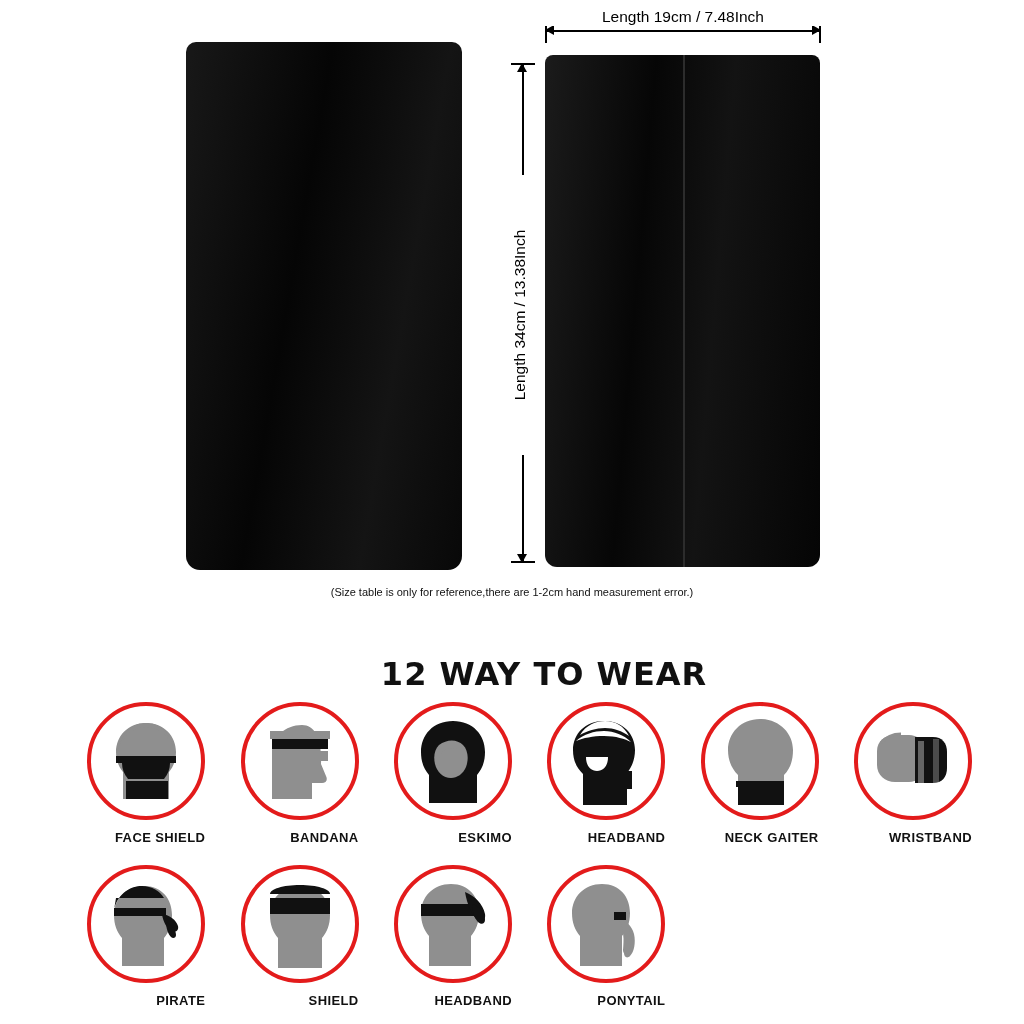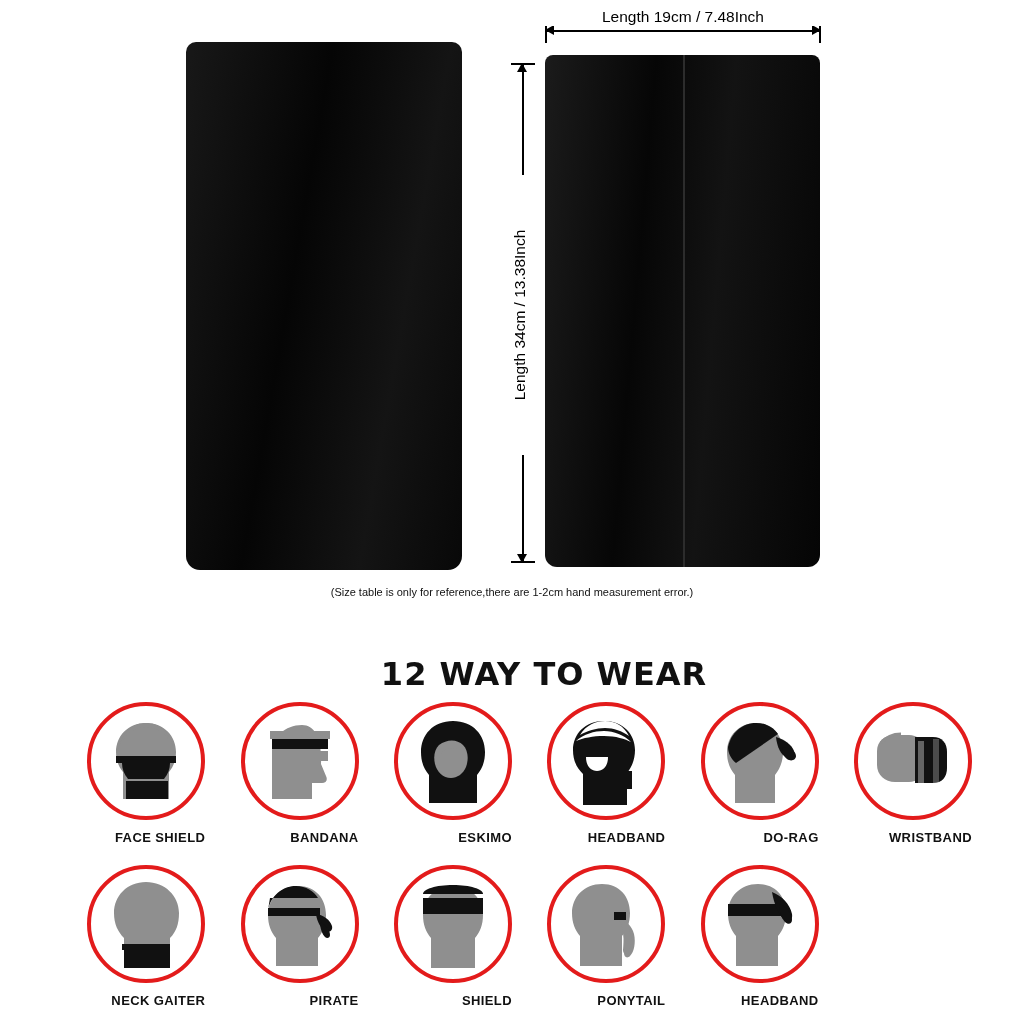--- a/index.html
+++ b/index.html
@@ -294,60 +294,49 @@
         <path d="M24 24c6-10 16-14 25-14 10 0 19 5 24 15-7-5-15-8-24-8s-18 3-25 7z" fill="#ffffff"></path>
         <path d="M20 30c8-7 18-10 28-10 10 0 20 4 27 11-6-3-15-6-27-6-11 0-21 2-28 5z" fill="#ffffff"></path>
         <path d="M30 46h22c0 8-4 14-11 14s-11-6-11-14z" fill="#ffffff"></path>
         <path d="M46 60h30v18H46z" fill="#111111"></path>
       </svg>
     </div>
     <div class="way-label">HEADBAND</div>
   </div>
 
 
-  <div class="way-cell">
-    <div class="way-circle">
-      <svg width="100" height="100" viewBox="0 0 100 100">
-        <path d="M46 12c-17 0-29 13-29 29 0 10 3 17 8 23v28h40V64c5-6 8-14 8-23 0-16-10-29-27-29z" fill="#8f8f8f"></path>
-        <path d="M18 36c3-14 14-24 28-24 9 0 17 4 22 11L26 52c-5-4-8-10-8-16z" fill="#111111"></path>
-        <path d="M66 26c8 2 16 8 18 14 1 5-3 8-8 6-5-2-9-10-10-20z" fill="#111111"></path>
-        <path d="M72 36c8 0 14 4 14 9 0 4-5 6-9 3-3-2-5-7-5-12z" fill="#111111"></path>
-      </svg>
-    </div>
-    <div class="way-label">DO-RAG</div>
+
+  <div class="way-cell">
+    <div class="way-circle">
+      <svg width="100" height="100" viewBox="0 0 100 100">
+        <path d="M50 8c-19 0-32 14-32 31 0 11 4 19 10 25v30h46V64c6-6 9-14 9-25C83 22 69 8 50 8z" fill="#8f8f8f"></path>
+        <path d="M28 74h46v20H28z" fill="#111111"></path>
+        <path d="M26 70h48v6H26z" fill="#111111"></path>
+      </svg>
+    </div>
+    <div class="way-label">NECK GAITER</div>
   </div>
 
   <div class="way-cell">
     <div class="way-circle">
       <svg width="100" height="100" viewBox="0 0 100 100">
         <path d="M14 40c0-10 8-16 18-16h14c8 0 14 5 14 12v22c0 8-6 13-14 13H32c-10 0-18-7-18-17z" fill="#8f8f8f"></path>
         <path d="M18 32c5-6 12-9 20-9" stroke="#8f8f8f" stroke-width="3" fill="none"></path>
         <path d="M52 26h10c9 0 15 6 15 15v16c0 9-6 15-15 15H52z" fill="#111111"></path>
         <path d="M62 26h8c9 0 14 6 14 15v16c0 9-5 15-14 15h-8z" fill="#111111"></path>
         <path d="M55 30h6v42h-6z" fill="#ffffff" opacity="0.35"></path>
         <path d="M70 28h6v44h-6z" fill="#ffffff" opacity="0.25"></path>
       </svg>
     </div>
     <div class="way-label">WRISTBAND</div>
   </div>
 
   <div class="way-cell">
     <div class="way-circle">
       <svg width="100" height="100" viewBox="0 0 100 100">
-        <path d="M50 8c-19 0-32 14-32 31 0 11 4 19 10 25v30h46V64c6-6 9-14 9-25C83 22 69 8 50 8z" fill="#8f8f8f"></path>
-        <path d="M28 74h46v20H28z" fill="#111111"></path>
-        <path d="M26 70h48v6H26z" fill="#111111"></path>
-      </svg>
-    </div>
-    <div class="way-label">NECK GAITER</div>
-  </div>
-
-  <div class="way-cell">
-    <div class="way-circle">
-      <svg width="100" height="100" viewBox="0 0 100 100">
         <path d="M48 12c-18 0-30 13-30 29 0 10 3 17 8 23v28h42V64c5-6 8-13 8-23 0-16-10-29-28-29z" fill="#8f8f8f"></path>
         <path d="M18 36c3-14 14-24 28-24 10 0 18 5 22 12H20z" fill="#111111"></path>
         <path d="M18 34h52v8H18z" fill="#111111"></path>
         <path d="M66 40c8 1 14 6 16 12 1 4-2 7-6 5-5-2-9-9-10-17z" fill="#111111"></path>
         <path d="M70 48c6 3 10 8 10 13 0 3-3 4-5 2-3-3-5-9-5-15z" fill="#111111"></path>
       </svg>
     </div>
     <div class="way-label">PIRATE</div>
   </div>
 
@@ -358,34 +347,34 @@
         <path d="M20 24h60v16H20z" fill="#111111"></path>
         <path d="M20 20c0-5 13-9 30-9s30 4 30 9z" fill="#111111"></path>
       </svg>
     </div>
     <div class="way-label">SHIELD</div>
   </div>
 
   <div class="way-cell">
     <div class="way-circle">
       <svg width="100" height="100" viewBox="0 0 100 100">
+        <path d="M48 10c-18 0-30 13-30 29 0 10 3 17 8 23v30h42V62c5-6 8-13 8-23 0-16-10-29-28-29z" fill="#8f8f8f"></path>
+        <path d="M18 30h56v12H18z" fill="#111111"></path>
+        <path d="M62 18c10 4 18 12 20 22 1 6-3 9-7 6-6-4-11-16-13-28z" fill="#111111"></path>
+        <path d="M70 30c8 4 12 10 12 16 0 4-4 5-7 2-4-4-6-11-5-18z" fill="#111111"></path>
+      </svg>
+    </div>
+    <div class="way-label">HEADBAND</div>
+  </div>
+
+  <div class="way-cell">
+    <div class="way-circle">
+      <svg width="100" height="100" viewBox="0 0 100 100">
         <path d="M46 10c-18 0-30 13-30 29 0 10 3 17 8 23v30h42V62c5-6 8-13 8-23 0-16-10-29-28-29z" fill="#8f8f8f"></path>
         <path d="M62 44c8 2 14 8 16 16 2 9 0 18-4 22-3 3-6 1-6-3 1-12 0-24-6-35z" fill="#8f8f8f"></path>
         <path d="M64 46c6 3 10 9 11 16 1 8-1 15-4 17-2 2-4 0-4-3 1-10 1-21-3-30z" fill="#8f8f8f"></path>
         <path d="M58 38h12v8H58z" fill="#111111"></path>
       </svg>
     </div>
     <div class="way-label">PONYTAIL</div>
   </div>
 
-  <div class="way-cell">
-    <div class="way-circle">
-      <svg width="100" height="100" viewBox="0 0 100 100">
-        <path d="M48 10c-18 0-30 13-30 29 0 10 3 17 8 23v30h42V62c5-6 8-13 8-23 0-16-10-29-28-29z" fill="#8f8f8f"></path>
-        <path d="M18 30h56v12H18z" fill="#111111"></path>
-        <path d="M62 18c10 4 18 12 20 22 1 6-3 9-7 6-6-4-11-16-13-28z" fill="#111111"></path>
-        <path d="M70 30c8 4 12 10 12 16 0 4-4 5-7 2-4-4-6-11-5-18z" fill="#111111"></path>
-      </svg>
-    </div>
-    <div class="way-label">HEADBAND</div>
-  </div>
-
 </div>
 
 </body></html>

